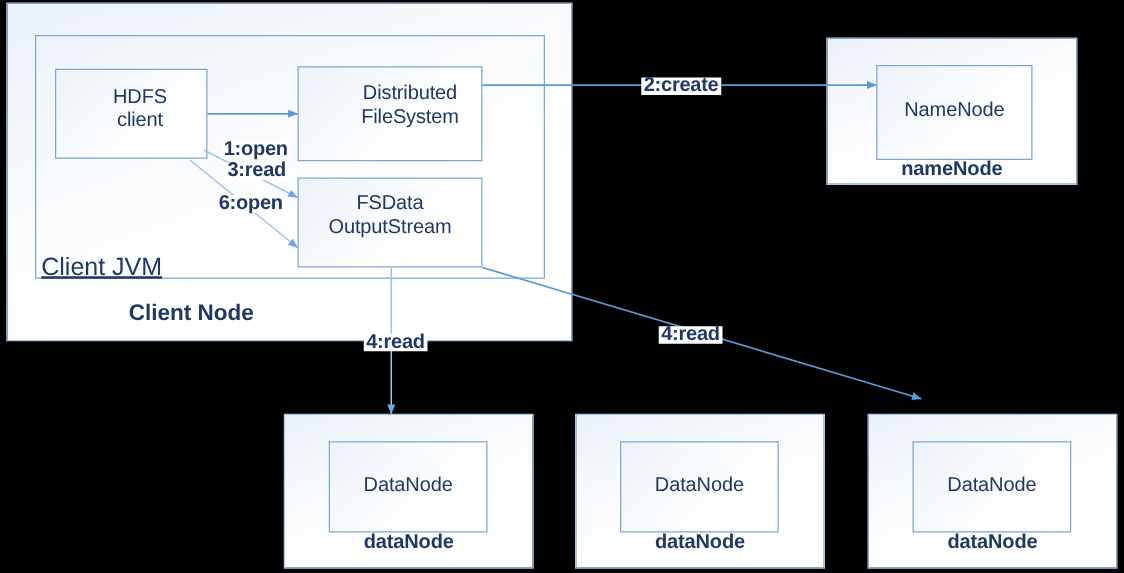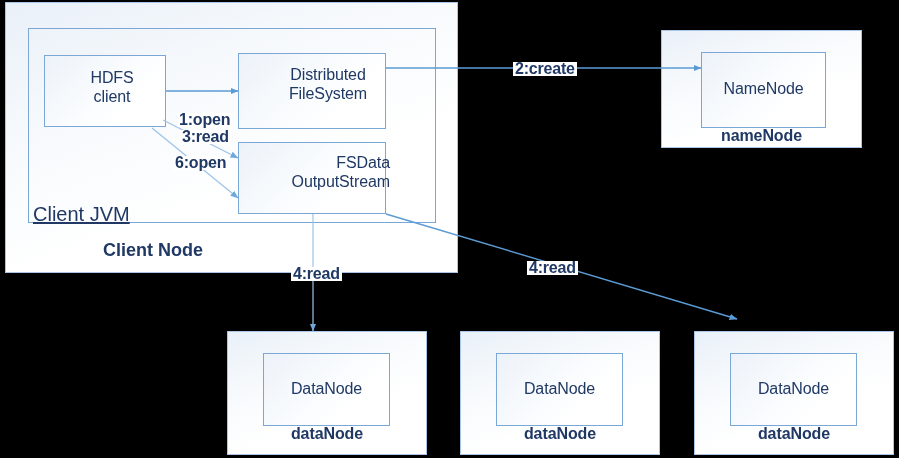--- a/index.html
+++ b/index.html
@@ -117,21 +117,21 @@
 
   <div class="box" style="left:44px; top:55px; width:122px; height:72px;"></div>
   <div class="lbl node-title" style="left:44px; top:69px; width:136px;">HDFS
 client</div>
 
   <div class="box" style="left:238px; top:53px; width:148px; height:76px;"></div>
   <div class="lbl node-title" style="left:238px; top:66px; width:148px;margin-left:16px;">Distributed
 FileSystem</div>
 
   <div class="box" style="left:238px; top:142px; width:148px; height:72px;"></div>
-  <div class="lbl node-title" style="left:234px; top:154px; width:156px;text-align:right;">FSData
+  <div class="lbl node-title" style="left:234px; top:154px; width:156px;">FSData
 OutputStream</div>
 
   <div class="zone-label zone-jvm" style="left:33px; top:203px;">Client JVM</div>
   <div class="zone-label zone-node" style="left:103px; top:240px;">Client Node</div>
 
   <div class="shell" style="left:661px; top:30px; width:201px; height:118px;"></div>
   <div class="box" style="left:701px; top:52px; width:125px; height:76px;"></div>
   <div class="lbl node-title" style="left:701px; top:80px; width:125px;">NameNode</div>
   <div class="lbl node-sub" style="left:661px; top:127px; width:201px;">nameNode</div>
 

